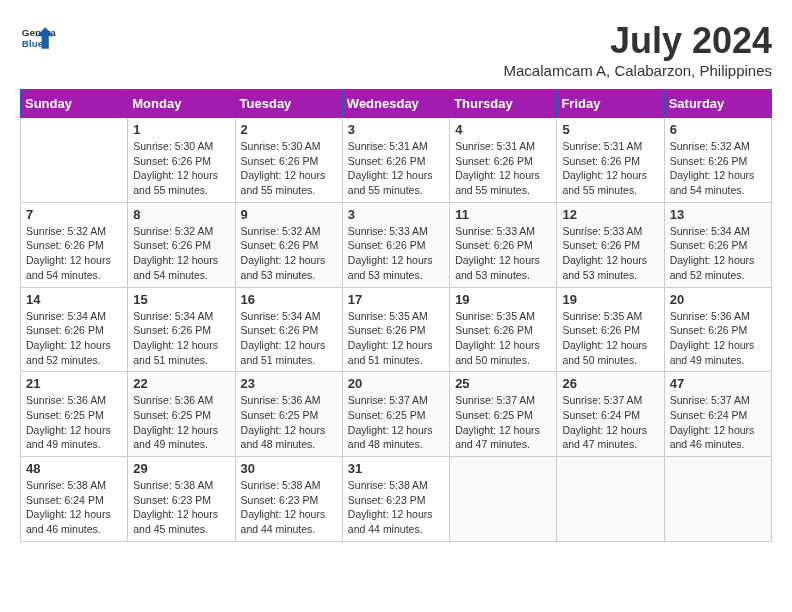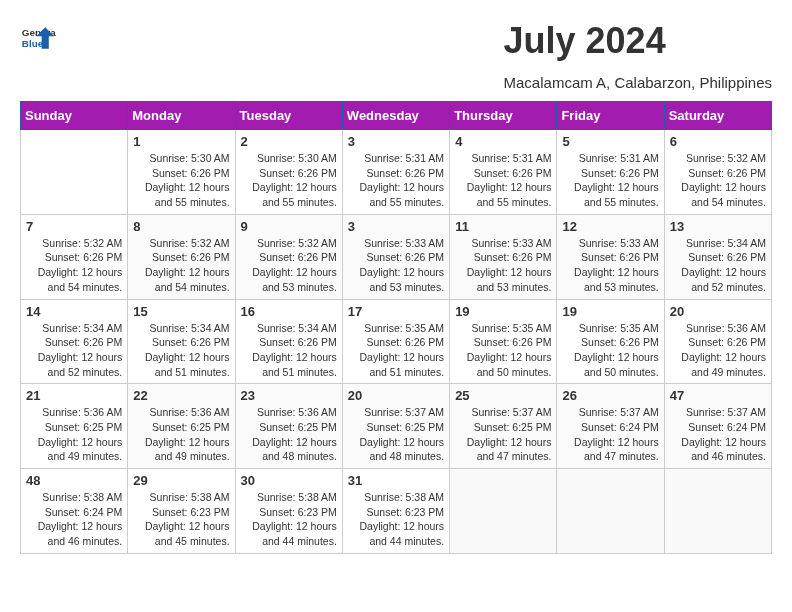--- a/index.html
+++ b/index.html
@@ -19,31 +19,30 @@
     .logo {
       display: flex;
       align-items: center;
       gap: 4px;
     }
     .logo-icon {
       width: 36px;
       height: 36px;
     }
     .title-block {
-      text-align: left;
+      text-align: right;
     }
     .month-title {
       font-size: 36px;
       font-weight: bold;
       color: #333;
     }
     .location {
       font-size: 15px;
       color: #333;
-      margin-top: 12px;
     }
     table {
       width: 100%;
       border-collapse: collapse;
       font-size: 11px;
     }
     thead th {
       background: #a21caf;
       color: #fff;
       padding: 6px 4px;
@@ -63,21 +62,20 @@
       font-size: 13px;
       font-weight: bold;
       color: #333;
       display: block;
       margin-bottom: 2px;
     }
     .day-info {
       color: #333;
       font-size: 10.5px;
       line-height: 1.4;
-      text-align: right;
     }
     .empty-cell {
       background: #f9f9f9;
     }
     tr:nth-child(even) td {
       background: #fafafa;
     }
     tr td:first-child {
       background: #fff;
     }

